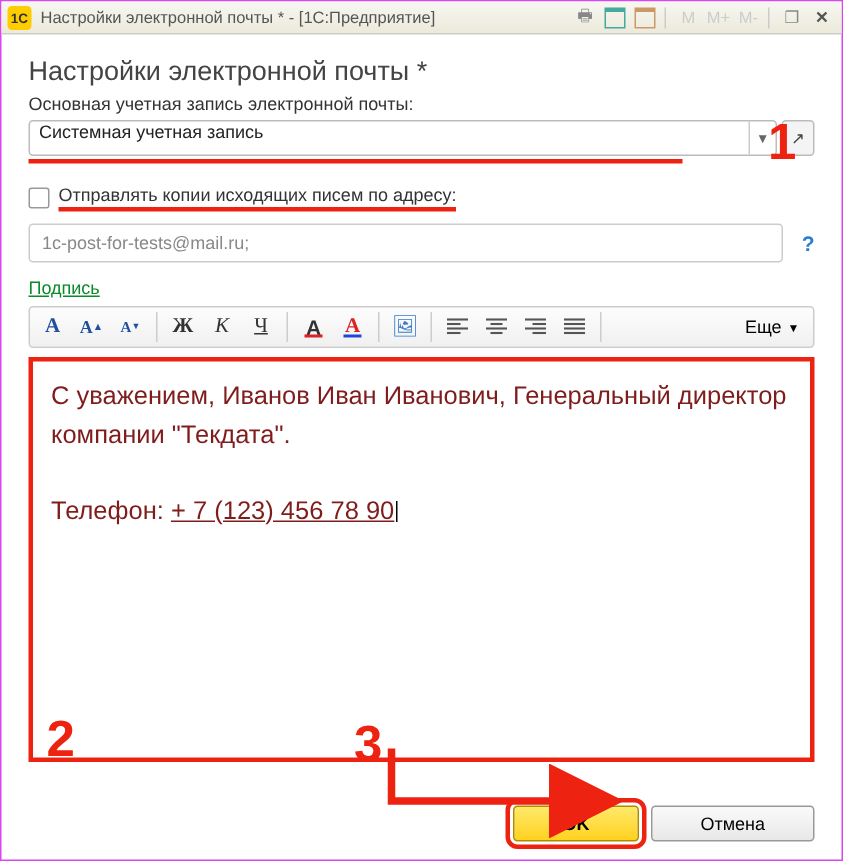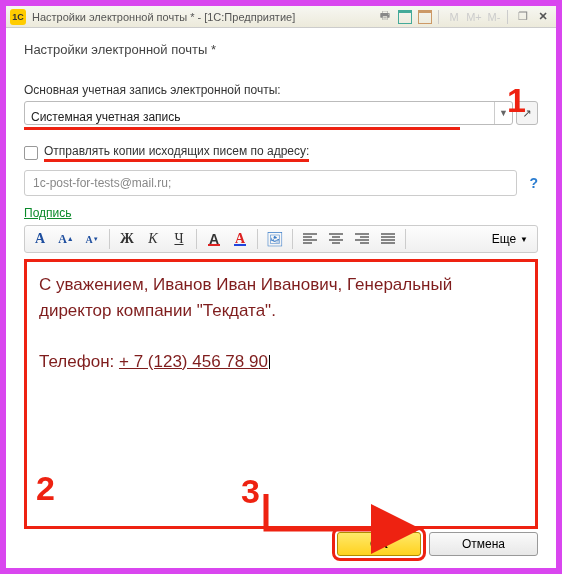--- a/index.html
+++ b/index.html
@@ -6,21 +6,21 @@
   body {
     margin: 0;
     font-family: Arial, sans-serif;
     font-size: 12px;
     background: #fff;
     width: 564px;
     height: 576px;
     overflow: hidden;
   }
   .window {
-    border: 6px solid #d946ef;
+    border: 1px solid #d946ef;
     width: 562px;
     height: 574px;
     position: relative;
     background: #fff;
   }
   .titlebar {
     height: 22px;
     background: linear-gradient(#f7f7f2, #eceadb);
     border-bottom: 1px solid #ccc;
     display: flex;
@@ -47,42 +47,42 @@
   }
   .titlebar .tbtn.green { color: #4a9; }
   .titlebar .tbtn.close { color: #555; font-weight: bold; }
   .titlebar .sep { width: 1px; height: 14px; background: #ccc; margin: 0 4px; }
 
   .content {
     padding: 14px 18px;
     position: relative;
   }
   h1 {
-    font-size: 13px;
+    font-size: 18px;
     font-weight: normal;
     color: #444;
-    margin: 0 0 26px 0;
+    margin: 0 0 4px 0;
   }
   .field-label {
     font-size: 12px;
     color: #333;
     margin-bottom: 4px;
   }
   .combo-row {
     display: flex;
     gap: 3px;
     margin-bottom: 2px;
   }
   .combo {
     flex: 1;
     display: flex;
     border: 1px solid #bbb;
     border-radius: 3px;
     height: 24px;
-    align-items: flex-end;
+    align-items: flex-start;
     background: #fff;
   }
   .combo .combo-text {
     flex: 1;
     padding: 0 6px;
     font-size: 12px;
     color: #222;
   }
   .combo .combo-btn {
     width: 18px;

